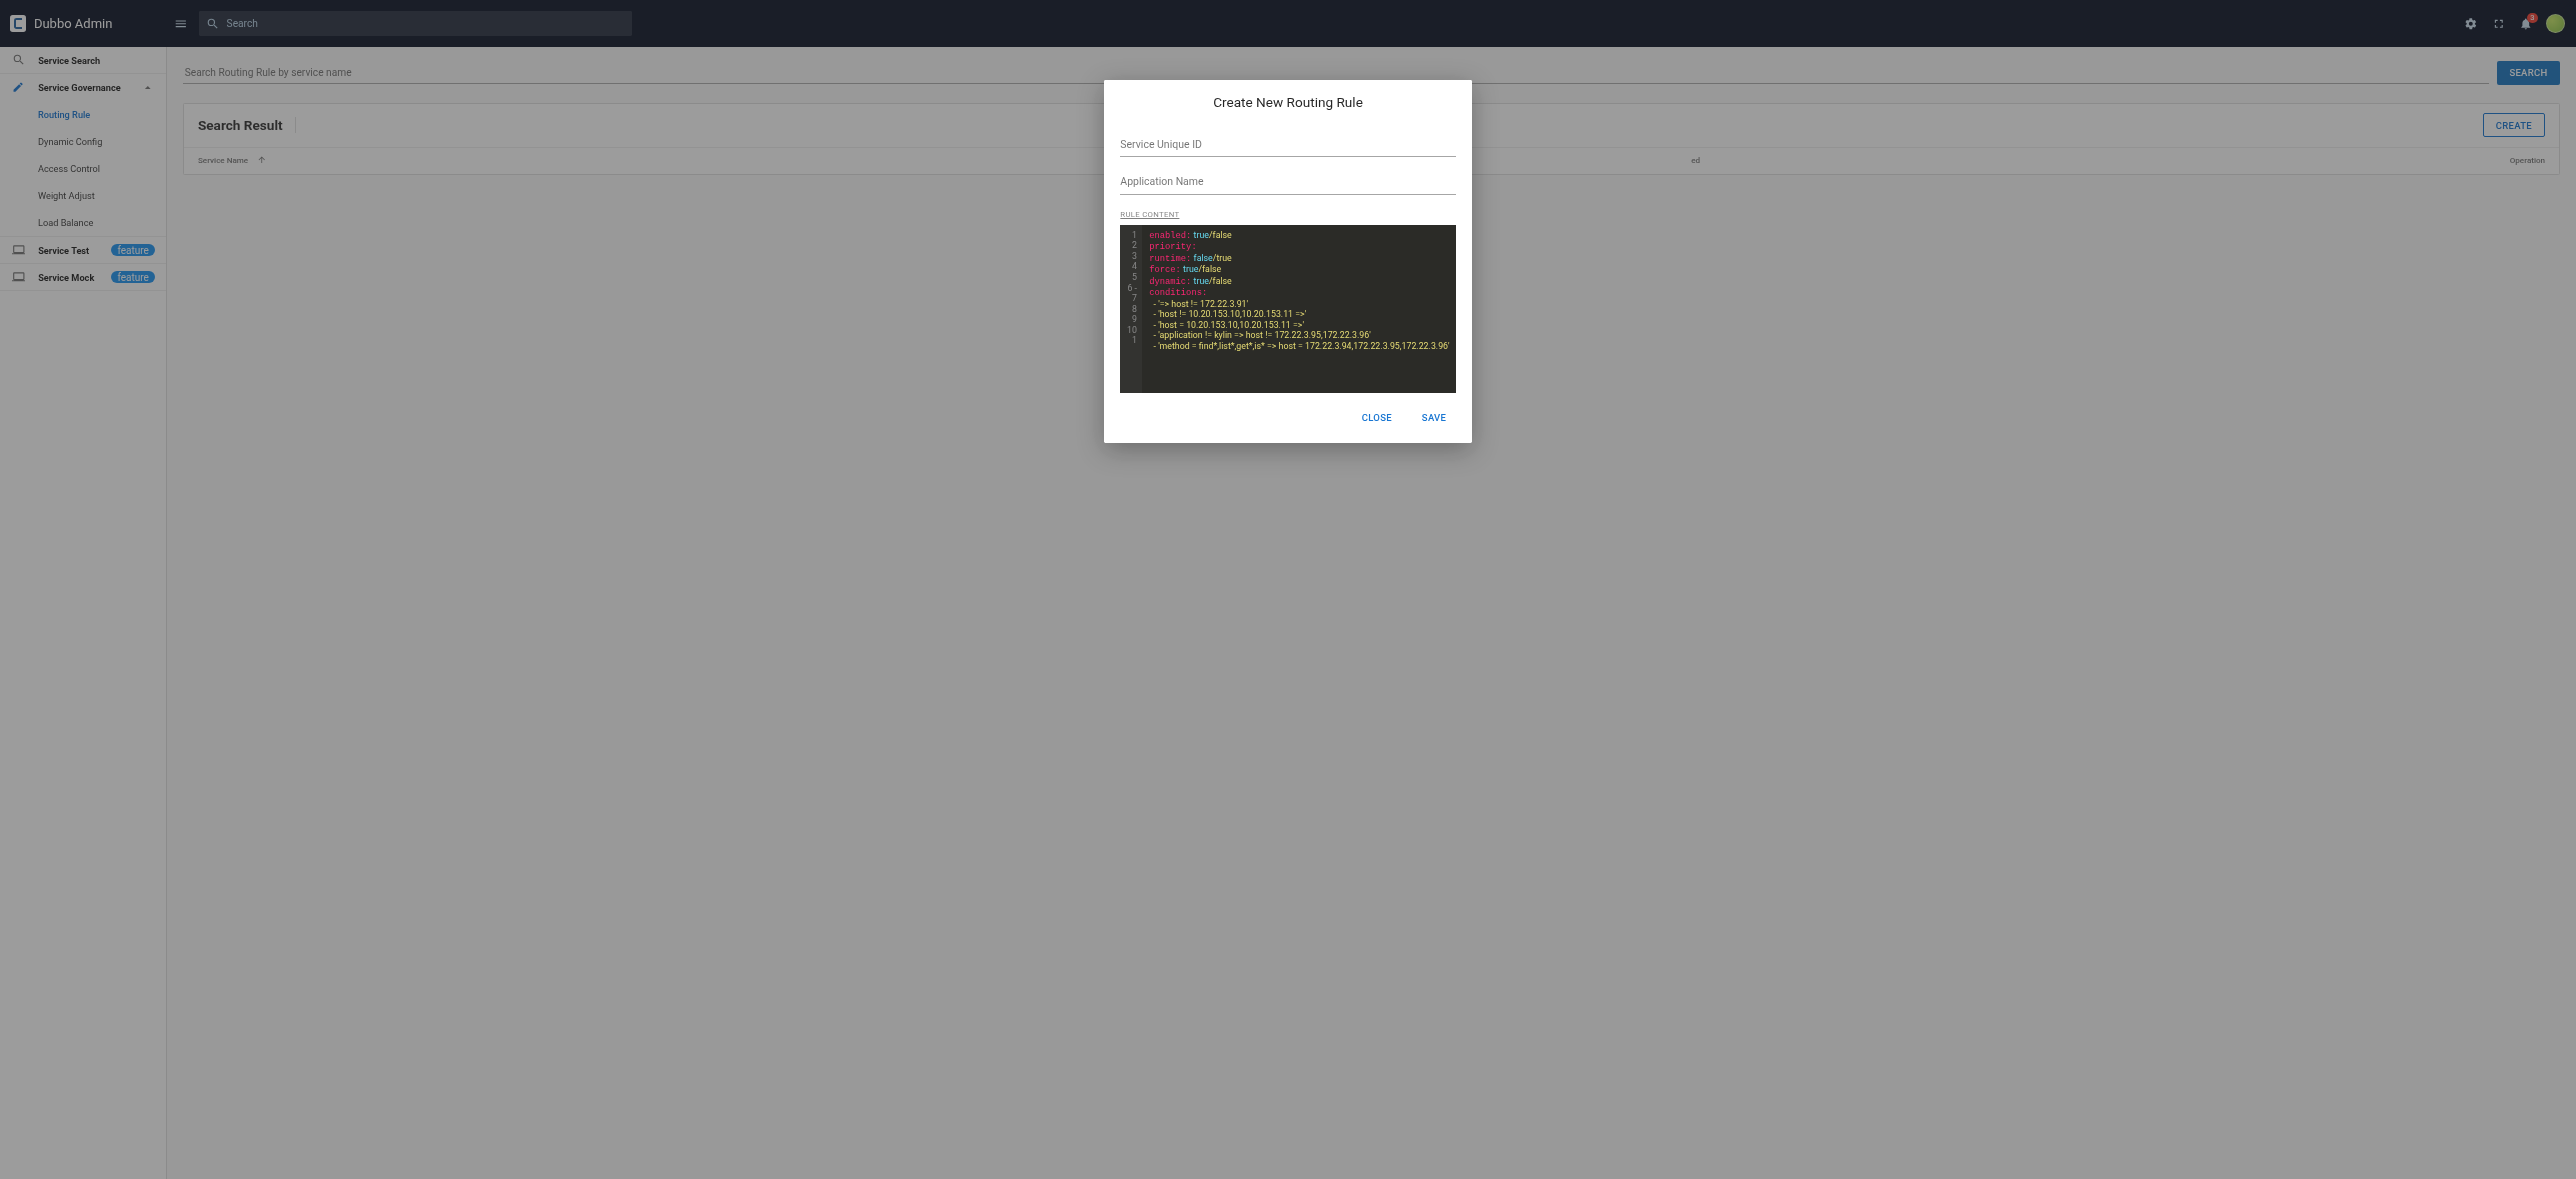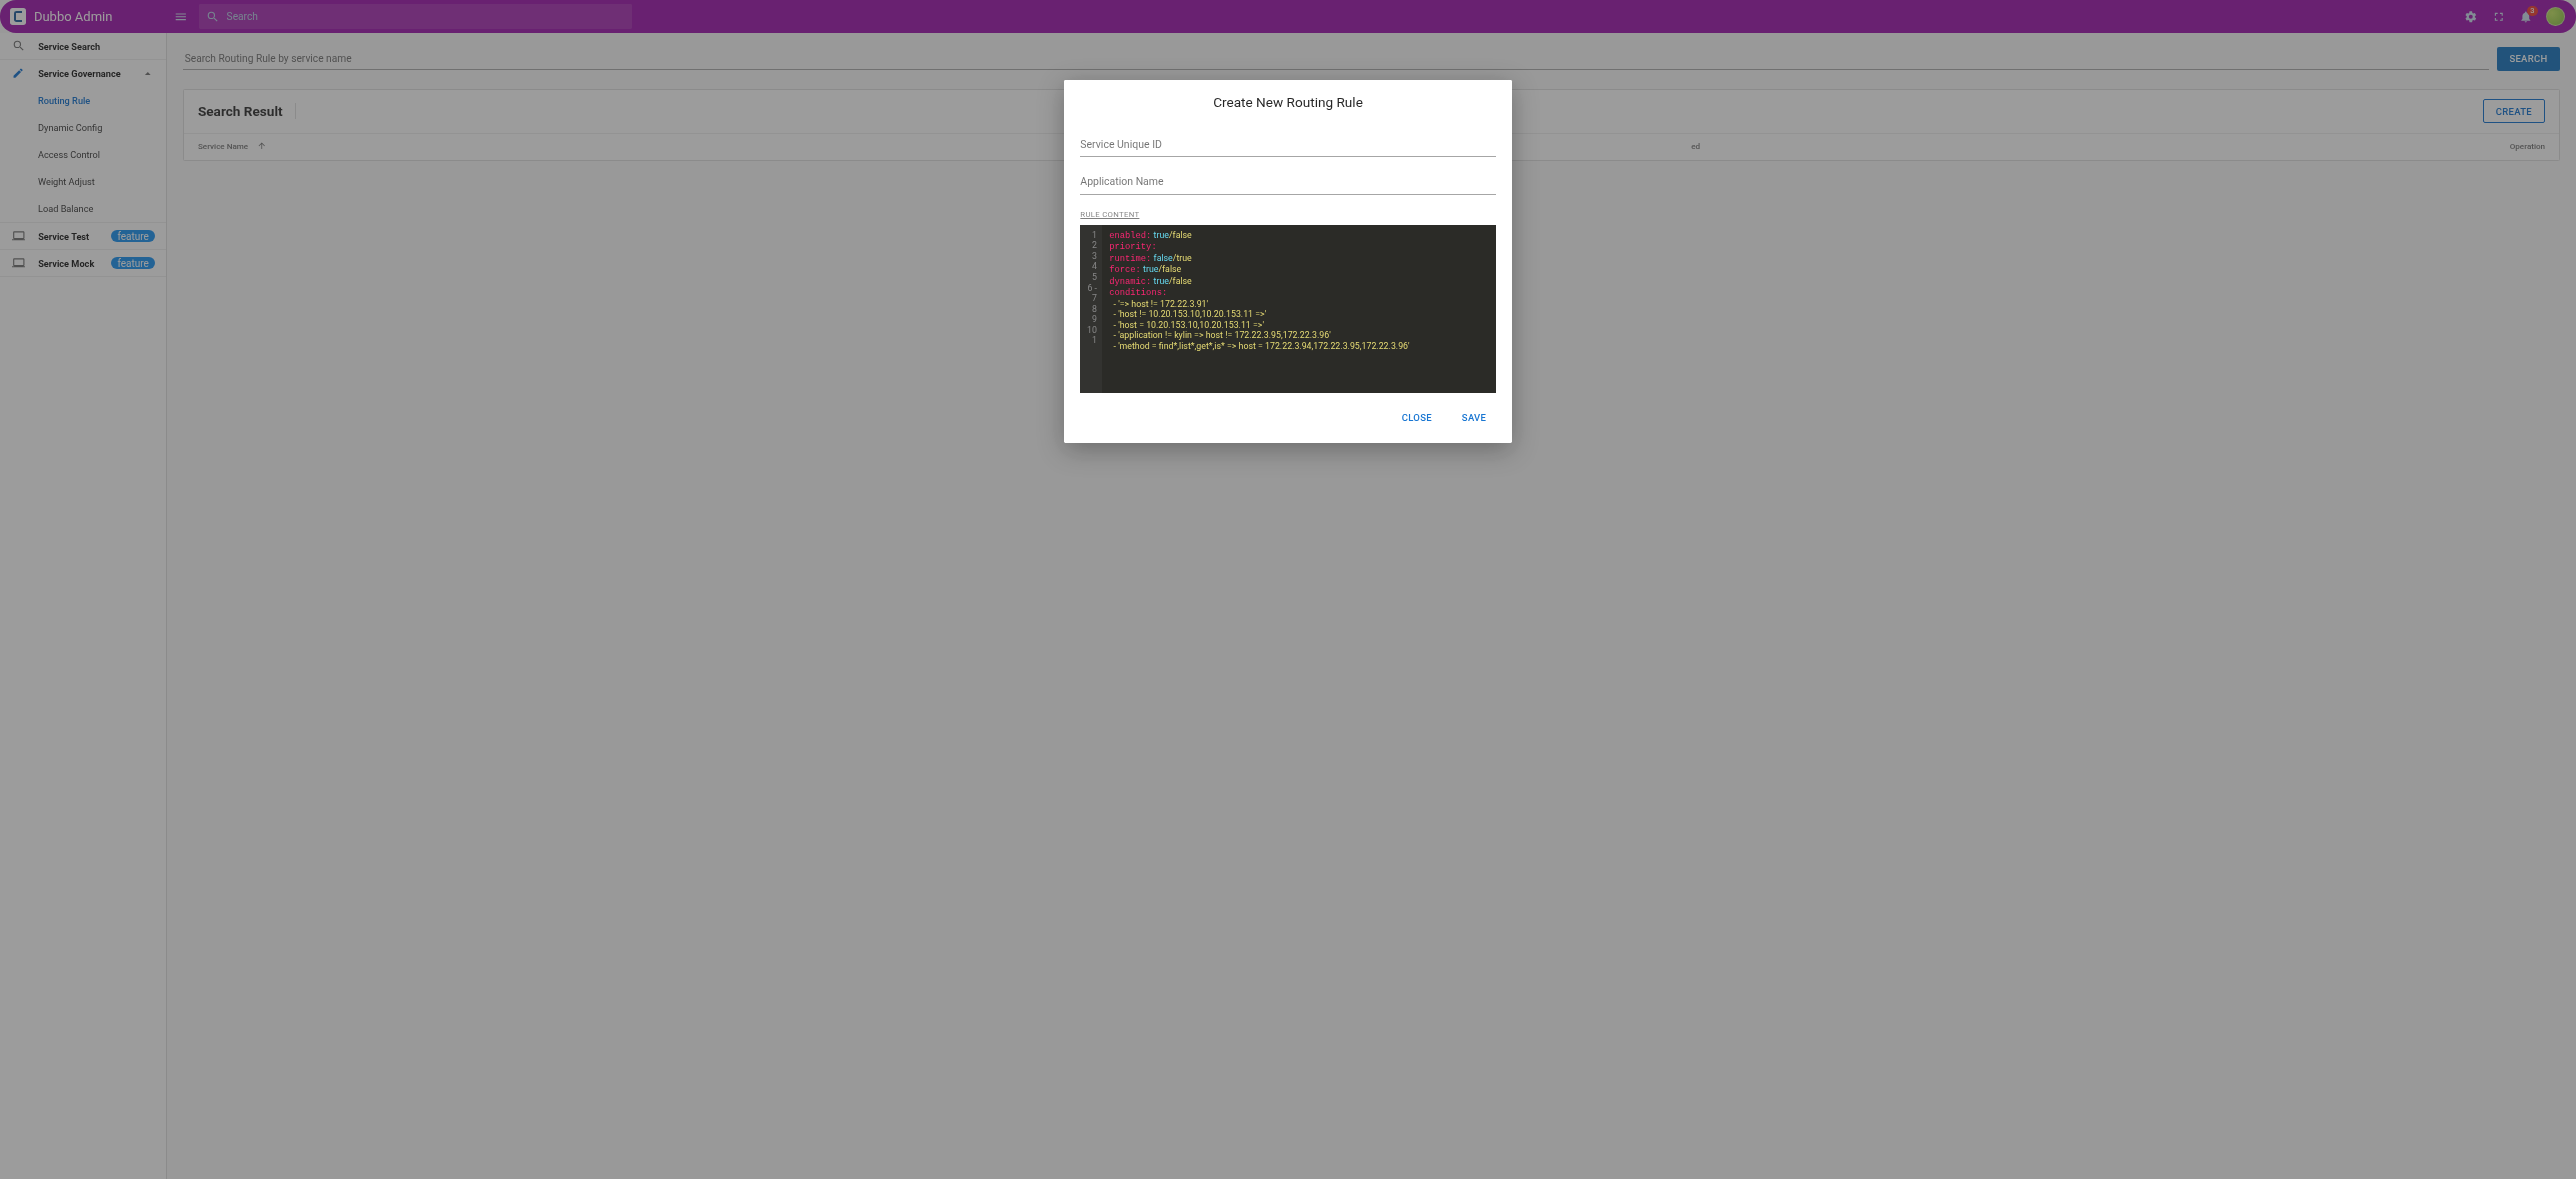--- a/index.html
+++ b/index.html
@@ -1,26 +1,25 @@
 <!DOCTYPE html>
 <html style="font-size:11px"><head>
 <meta charset="utf-8">
 <style>
 * { margin: 0; padding: 0; box-sizing: border-box; font-family: Roboto, "Helvetica Neue", Arial, sans-serif; }
 body { background: #fafafa; overflow: hidden; }
 
 .app-bar {
-  height: 33px;
-  background: #a21caf;
+  height: 47px;
+  background: #0f172a;
   display: flex;
   align-items: center;
   color: #fff;
   position: relative;
   z-index: 2;
-  border-radius: 16px;
 }
 .brand { display: flex; align-items: center; width: 167px; padding-left: 9.5px; gap: 8.1px; }
 .brand-logo { width: 16.3px; height: 16.3px; background: #fff; border-radius: 2.7px; display: flex; align-items: center; justify-content: center; }
 .brand-logo-inner { width: 8.1px; height: 11px; border: 2px solid #2462a2; border-right: none; border-radius: 2.7px 0 0 2.7px; }
 .brand-title { font-size: 13px; font-weight: 400; }
 .menu-btn { width: 27px; height: 27px; display: flex; align-items: center; justify-content: center; cursor: pointer; color: #cfe1f0; }
 .search-bar { margin-left: 5.4px; flex: 0 0 433px; height: 24.4px; background: rgba(255,255,255,0.12); border-radius: 1.4px; display: flex; align-items: center; padding: 0 6.8px; gap: 6.8px; color: #b9d2e6; }
 .search-bar input { background: transparent; border: none; outline: none; color: #fff; font-size: 10.2px; flex: 1; }
 .search-bar input::placeholder { color: #b9d2e6; }
 .spacer { flex: 1; }
@@ -49,21 +48,21 @@
 .btn-outline { background: #fff; border: 0.7px solid #1976d2; color: #1976d2; }
 
 .card { background: #fff; border: 0.7px solid #e0e0e0; border-radius: 1.4px; }
 .card-head { display: flex; align-items: center; padding: 9.5px 13.6px; }
 .card-title { font-size: 13.6px; font-weight: 700; color: rgba(0,0,0,0.8); border-right: 0.7px solid #e0e0e0; padding-right: 12.2px; }
 .card-head .spacer { flex: 1; }
 .table-head { display: flex; padding: 6.8px 13.6px 9.5px 13.6px; font-size: 8.1px; color: rgba(0,0,0,0.55); font-weight: 500; border-top: 0.7px solid #eee; }
 .th { display: flex; align-items: center; gap: 9px; }
 
 .overlay { position: fixed; inset: 0; background: rgba(40,40,40,0.46); z-index: 10; display: flex; align-items: flex-start; justify-content: center; padding-top: 80px; }
-.dialog { width: 448px; background: #fff; border-radius: 1.4px; box-shadow: 0 6.8px 27px rgba(0,0,0,0.3); }
+.dialog { width: 368px; background: #fff; border-radius: 1.4px; box-shadow: 0 6.8px 27px rgba(0,0,0,0.3); }
 .dialog-title { text-align: center; font-size: 13.6px; font-weight: 400; color: rgba(0,0,0,0.85); padding: 13.6px 0 5.4px 0; }
 .dialog-body { padding: 8.1px 16.3px 2.7px 16.3px; }
 .field { position: relative; margin: 12.2px 0 15px 0; border-bottom: 0.7px solid rgba(0,0,0,0.35); }
 .field input { width: 100%; border: none; outline: none; padding: 4.1px 0 4.1px 0; font-size: 10.5px; background: transparent; }
 .field-label { color: rgba(0,0,0,0.55); font-size: 10.5px; position: absolute; top: 3px; pointer-events: none; }
 .section-label { font-size: 7.8px; color: rgba(0,0,0,0.5); letter-spacing: 0.3px; margin-top: 9.5px; margin-bottom: 6.8px; text-transform: uppercase; text-decoration: underline; }
 .editor { background: #2b2b27; border-radius: 0; display: flex; font-family: "Menlo","Consolas",monospace; font-size: 8.8px; line-height: 1.2; min-height: 168px; }
 .gutter { background: #333330; color: #888; text-align: right; padding: 4.1px 5.4px 4.1px 6.8px; user-select: none; }
 .gutter div { height: 10.6px; }
 .code { padding: 4.1px 6.8px; color: #e6db74; white-space: pre; }

